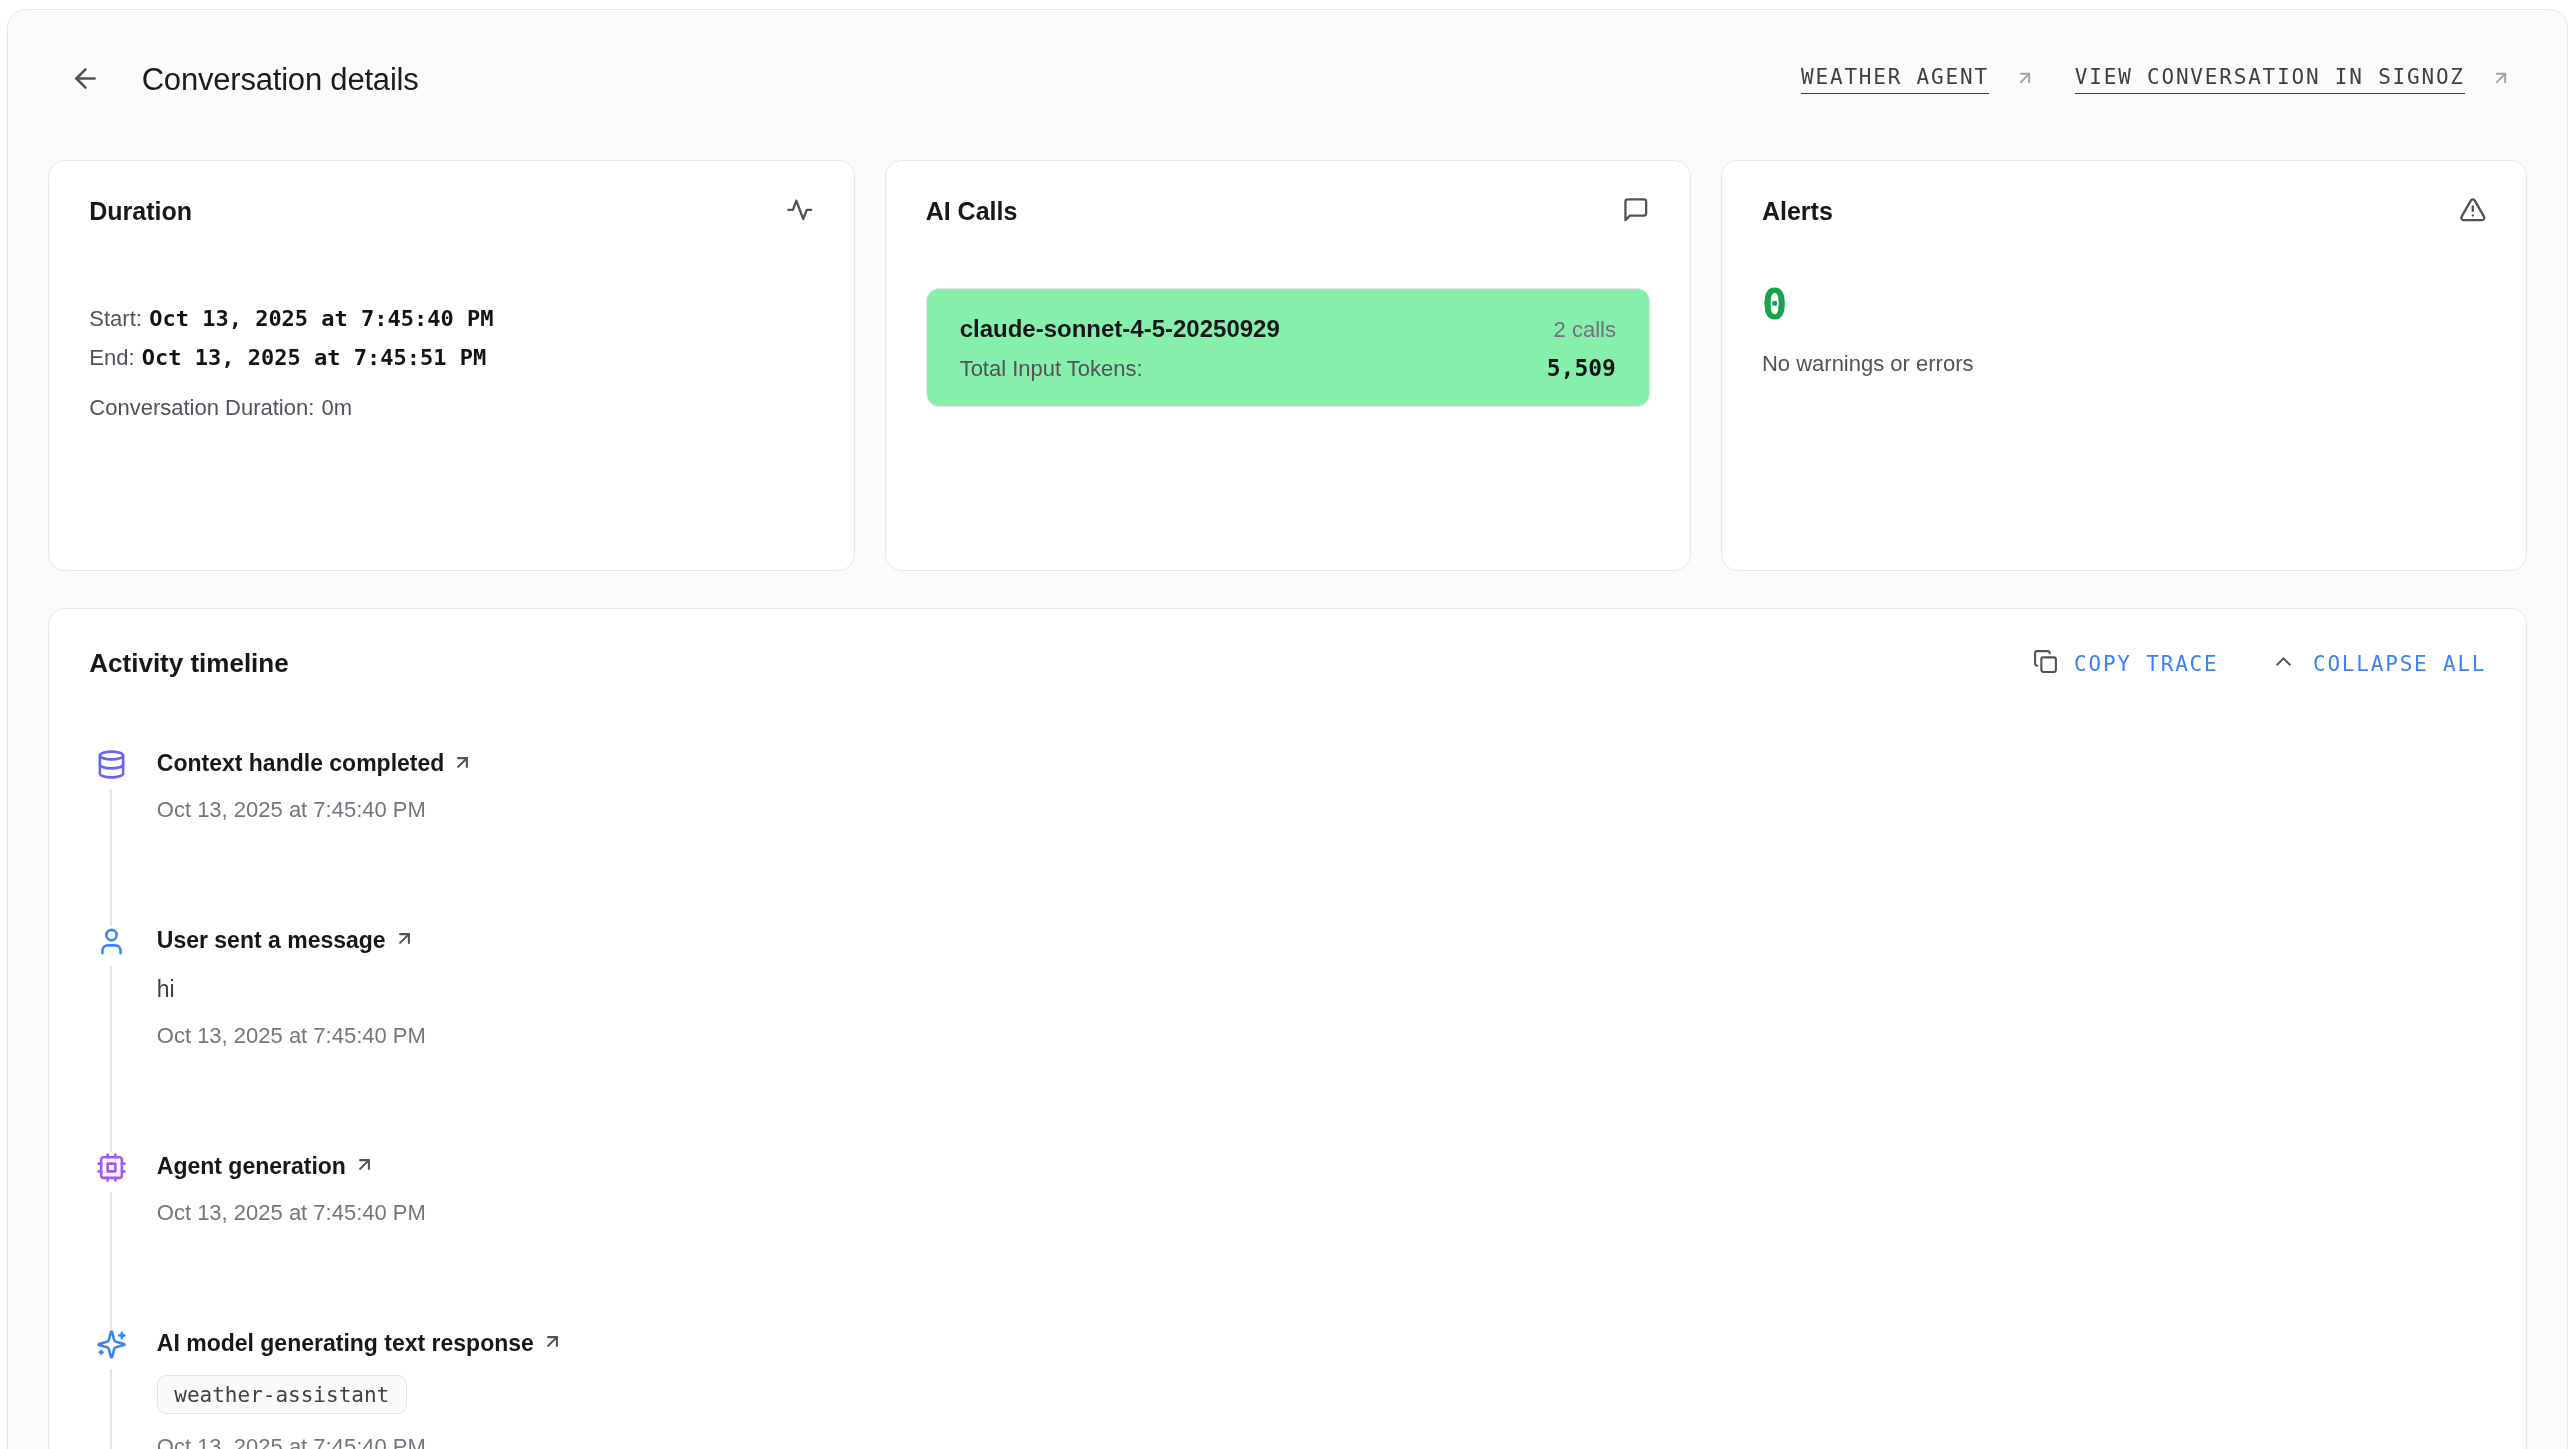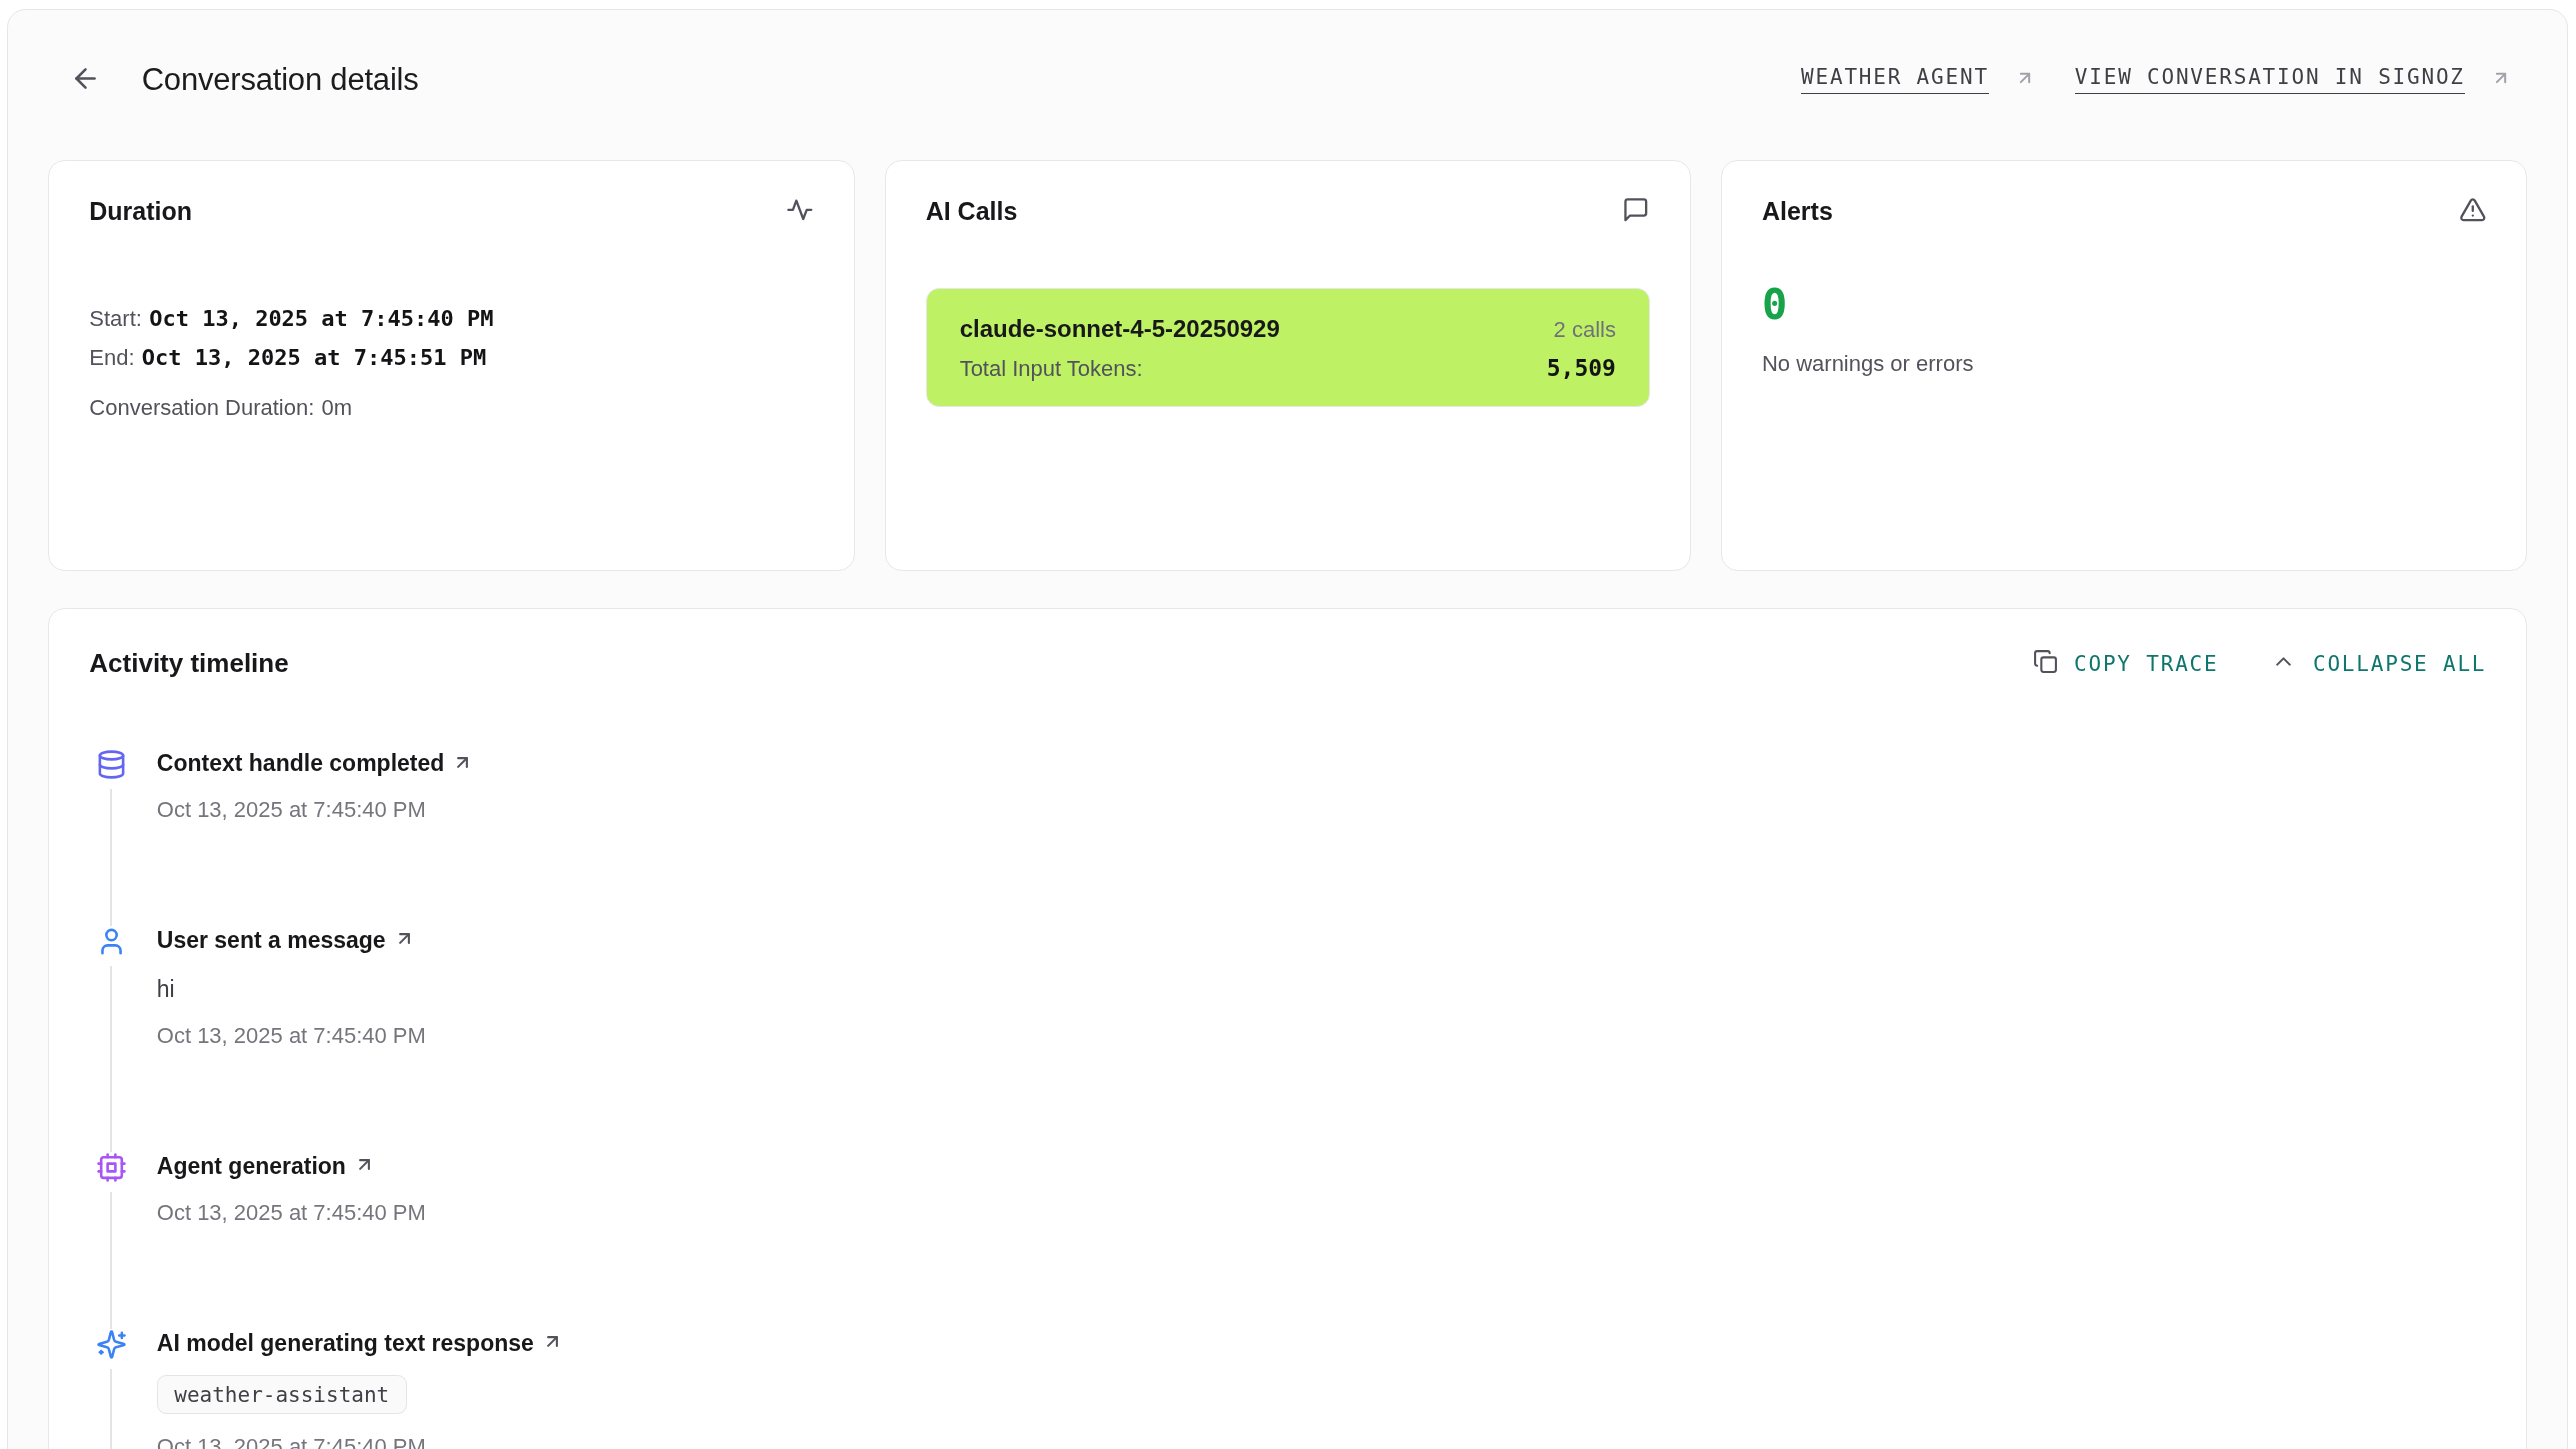--- a/index.html
+++ b/index.html
@@ -30,38 +30,38 @@
   .card-head { display:flex; align-items:center; justify-content:space-between; }
   .card-title { font-size:25px; font-weight:600; color:#18181b; }
   .card-head svg { width:27.6px; height:27.6px; color:#52525b; }
 
   .duration-lines { margin-top:72px; }
   .kv-line { font-size:22px; line-height:39px; color:#52525b; }
   .kv-line .val-mono { font-family:"DejaVu Sans Mono", monospace; font-weight:700; color:#141417; font-size:22px; margin-left:7.3px; }
   .kv-line.muted { margin-top:11px; }
   .kv-line .val-plain { color:#52525b; margin-left:7.3px; }
 
-  .model-card { margin-top:61px; border:1.8px solid #e7e7e9; border-radius:13px; background:#bef264; padding:26px 33px 24px; }
+  .model-card { margin-top:61px; border:1.8px solid #e7e7e9; border-radius:13px; background:#86efac; padding:26px 33px 24px; }
   .model-row1 { display:flex; align-items:baseline; justify-content:space-between; }
   .model-name { font-size:24px; font-weight:600; color:#18181b; }
   .model-calls { font-size:22px; color:#71717a; }
   .model-row { display:flex; align-items:baseline; justify-content:space-between; margin-top:12px; }
   .model-row .lab { font-size:22px; color:#52525b; }
   .model-row .num { font-family:"DejaVu Sans Mono", monospace; font-weight:700; font-size:23px; color:#141417; }
 
   .alerts-count { margin-top:53px; font-family:"DejaVu Sans Mono", monospace; font-weight:700; font-size:42px; }
   .alerts-msg { margin-top:22px; font-size:22px; color:#52525b; }
 
   
   .timeline-card { margin-top:37px; height:1286px; padding:39px 40px; }
   .tl-head { display:flex; align-items:center; justify-content:space-between; }
   .tl-title { font-size:26px; font-weight:600; color:#18181b; }
   .tl-actions { display:flex; align-items:center; gap:53px; }
   .tl-btn { display:flex; align-items:center; gap:16.5px; background:none; border:none; cursor:pointer;
-            font-family:"DejaVu Sans Mono", monospace; font-size:21px; letter-spacing:1.8px; color:#0f766e; }
+            font-family:"DejaVu Sans Mono", monospace; font-size:21px; letter-spacing:1.8px; color:#3b82f6; }
   .tl-btn svg { width:25px; height:25px; color:#52525b; }
 
   .tl-items { margin-top:70px; padding-left:5.5px; }
   .t-item { display:flex; gap:29px; }
   .t-rail { width:33px; flex:none; display:flex; flex-direction:column; align-items:center; }
   .t-icon { width:31px; height:31px; flex:none; }
   .t-icon svg { width:31px; height:31px; display:block; }
   .t-line { width:1.8px; flex:1; background:#e4e4e7; margin-top:9.2px; }
   .t-content { padding-bottom:103px; padding-top:0.9px; }
   .t-title-row { display:flex; align-items:center; gap:8px; }

